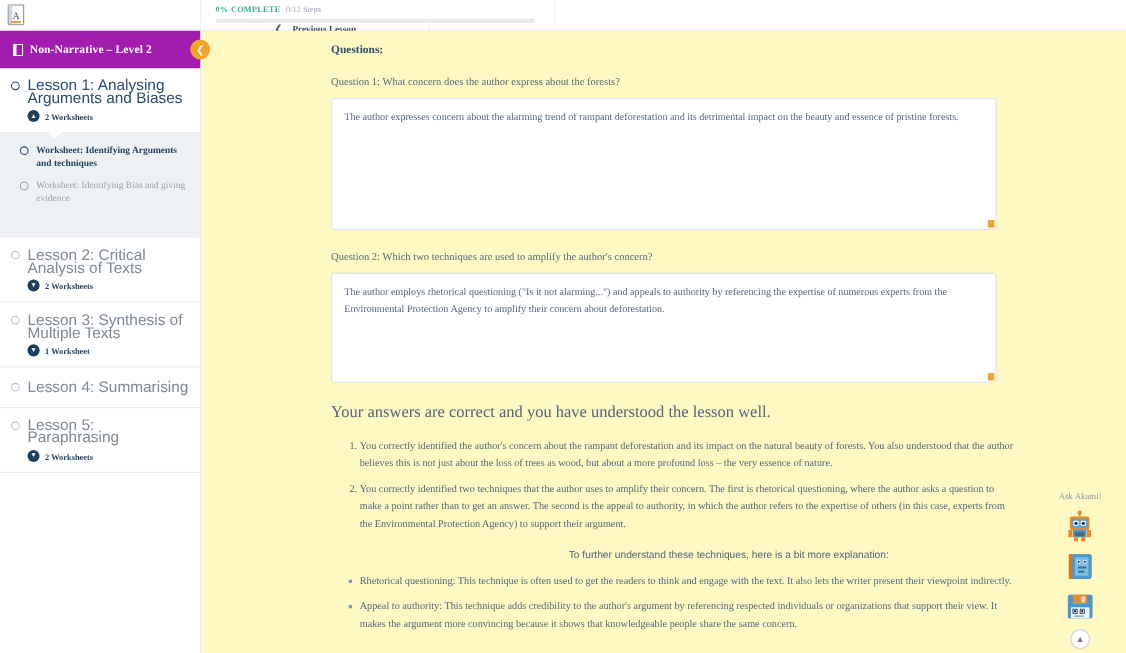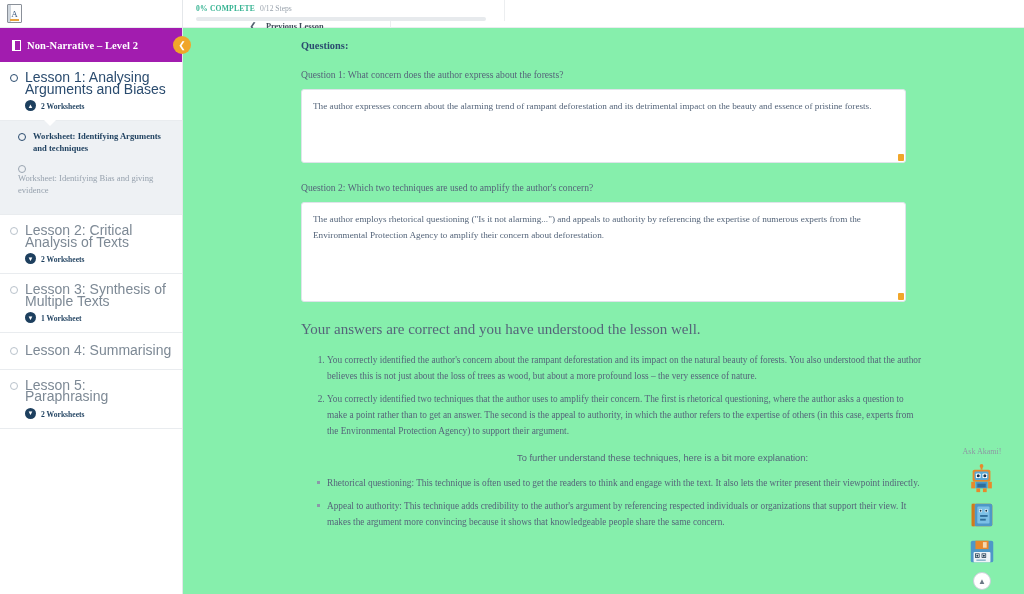--- a/index.html
+++ b/index.html
@@ -132,21 +132,21 @@
   }
   #sublist::before {
     content: "";
     position: absolute; top: -1px; left: 44px;
     width: 0; height: 0;
     border-left: 6px solid transparent;
     border-right: 6px solid transparent;
     border-top: 6px solid #ffffff;
   }
   .sub-item { display: flex; align-items: flex-start; margin-bottom: 9px; }
-  .sub-item:last-child { margin-bottom: 4px; flex-direction: column; }
+  .sub-item:last-child { margin-bottom: 15px; }
   .sub-circle {
     width: 8px; height: 8px; border-radius: 50%;
     border: 1.3px solid #2b4c6f;
     margin-right: 7px; margin-top: 2px; flex: 0 0 auto;
   }
   .sub-label {
     font-size: 8.6px; line-height: 11.5px;
     color: #1d3f5e; font-weight: bold;
     font-family: "Liberation Serif", serif;
   }
@@ -239,21 +239,21 @@
   }
   #avatar .tie {
     position: absolute; left: 50%; bottom: 0; transform: translateX(-50%);
     width: 3px; height: 7px; background: #8f4fa0;
   }
 
   
   #content {
     position: absolute; left: 183px; top: 28px;
     width: 841px; height: 566px;
-    background: #86efac;
+    background: #fef9c3;
     overflow: hidden;
   }
   #content-inner { padding: 12px 0 0 118px; width: 841px; }
 
   .h-questions {
     font-size: 10.4px; font-weight: bold; color: #2b4c6f;
     margin-bottom: 18px;
     font-family: "Liberation Serif", serif;
   }
   .q-text {
@@ -266,21 +266,21 @@
     border-radius: 3px;
     background: #ffffff;
     padding: 9px 11px;
     position: relative;
     color: #55657a;
     font-size: 9.2px;
     line-height: 15.5px;
     font-family: "Liberation Serif", serif;
     margin-bottom: 19px;
   }
-  #answer1 { height: 74px; }
+  #answer1 { height: 120px; }
   #answer2 { height: 100px; }
   .resize-handle {
     position: absolute; right: 1px; bottom: 1px;
     width: 6px; height: 7px;
     background: #f0a62a;
     border-radius: 1px;
   }
 
   .verdict {
     font-size: 15px; color: #55657a;

